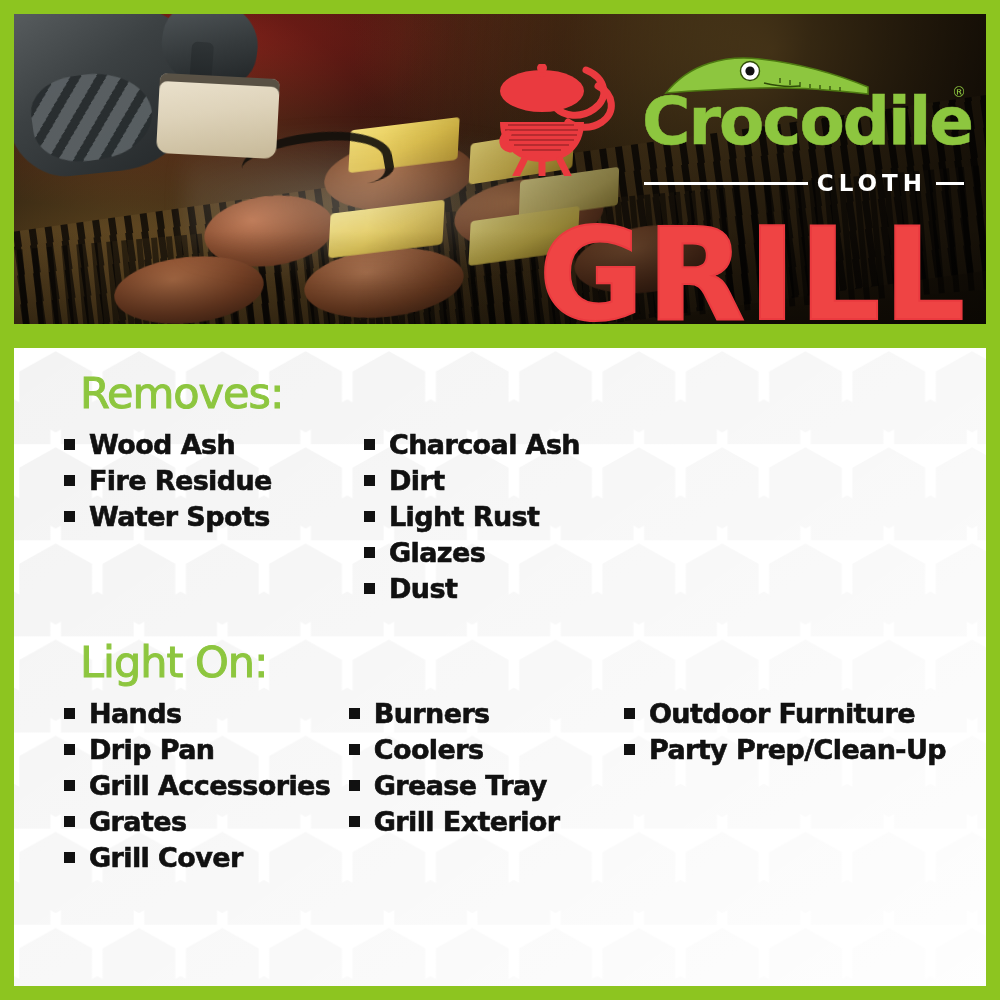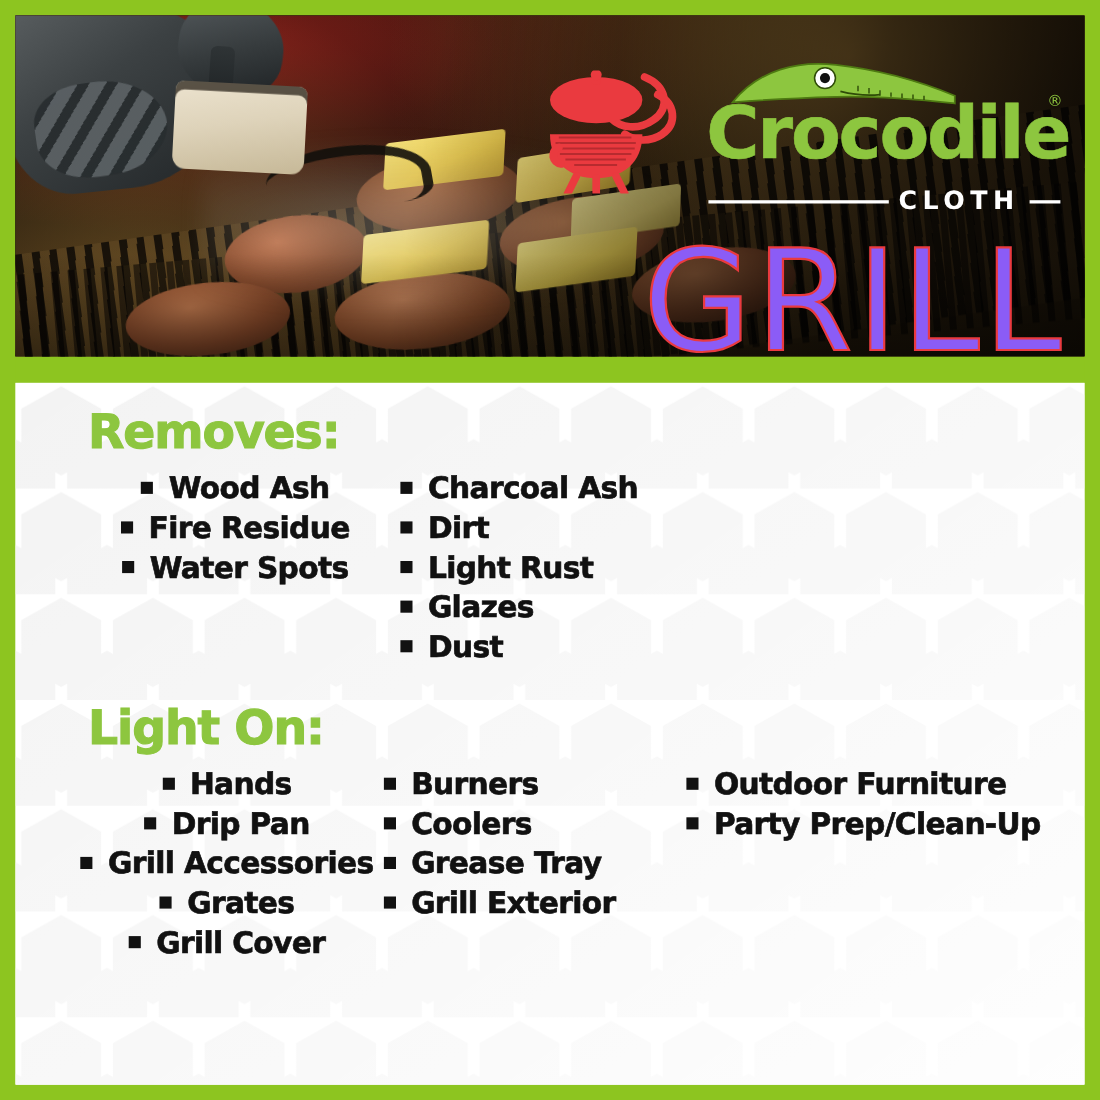--- a/index.html
+++ b/index.html
@@ -265,24 +265,24 @@
     color: #ffffff;
     letter-spacing: 5px;
     white-space: nowrap;
   }
 
   .grill-title {
     position: absolute;
     right: 18px;
     bottom: -4px;
     font-family: "DejaVu Sans", sans-serif;
-    font-weight: normal;
+    font-weight: bold;
     font-size: 128px;
     line-height: 0.82;
-    color: #8b5cf6;
+    color: #ef4444;
     letter-spacing: 3px;
     white-space: nowrap;
     margin-left: 32px;
     -webkit-text-stroke: 2px #EA3A3F;
   }
 
   
   .divider {
     flex: 0 0 auto;
     height: 24px;
@@ -301,33 +301,33 @@
     position: absolute;
     inset: 0;
     pointer-events: none;
     opacity: 1;
   }
 
   .panel-inner { position: relative; z-index: 2; }
 
   .section-title {
     font-family: "DejaVu Sans", sans-serif;
-    font-weight: bold;
+    font-weight: normal;
     font-size: 43px;
     line-height: 1;
     color: #8DC63F;
     letter-spacing: -1px;
     margin: 0 0 16px 16px;
     -webkit-text-stroke: 1px #8DC63F;
   }
   .section-title.used { margin-top: 30px; }
 
   .cols { display: flex; }
   .col { display: flex; flex-direction: column; }
-  .col-a { width: 300px; align-items: center; }
+  .col-a { width: 300px; }
   .col-b { width: 290px; }
   .col-c { width: 330px; }
 
   .bullet-item {
     display: flex;
     align-items: baseline;
     gap: 14px;
     margin-bottom: 9px;
     line-height: 1;
   }

